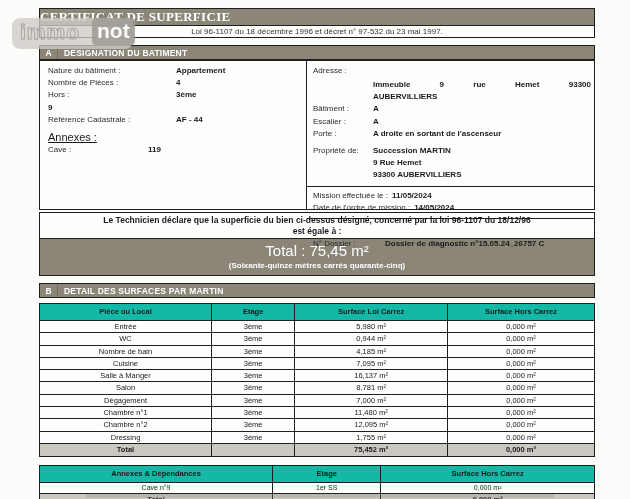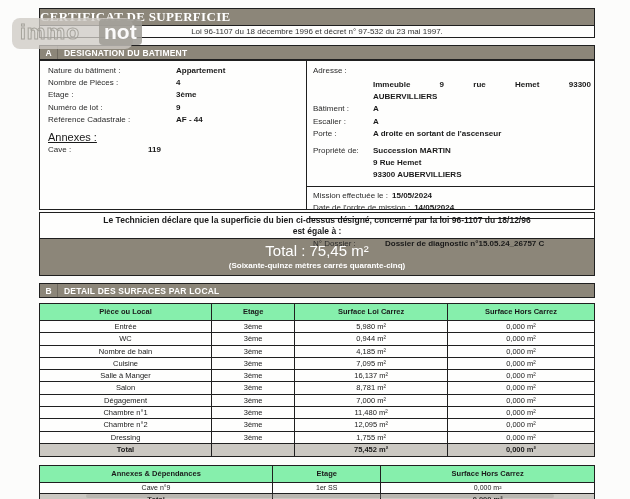--- a/index.html
+++ b/index.html
@@ -47,37 +47,37 @@
   .total-banner{background:#8c8679;border:1px solid #1f1f1f;border-top:none;color:#fff;
                 text-align:center;padding:3px 0 4px 0;}
   .total-main{font-size:15px;font-weight:normal;line-height:18px;}
   .total-words{font-size:8px;font-weight:bold;line-height:11px;}
 
   
   table{border-collapse:collapse;width:100%;background:#fefefd;}
   .tbl{margin-top:5px;}
   .tbl-annex{margin-top:8px;}
   th,td{border:1px solid #1f1f1f;text-align:center;font-size:7.5px;padding:0 2px;}
-  th{background:#86efac;font-weight:bold;line-height:10px;padding:3px 2px;}
+  th{background:#14b8a6;font-weight:bold;line-height:10px;padding:3px 2px;}
   .tbl td{line-height:11.3px;}
   tr.total-row td{background:#cbc8c2;font-weight:bold;line-height:12px;}
   .tbl th:nth-child(1){width:31%}.tbl th:nth-child(2){width:15%}
   .tbl th:nth-child(3){width:27.5%}.tbl th:nth-child(4){width:26.5%}
   .tbl-annex th:nth-child(1){width:42%}.tbl-annex th:nth-child(2){width:19.5%}
   .tbl-annex th:nth-child(3){width:38.5%}
   .tbl-annex td{font-size:7px;line-height:10px;}
   .tbl-annex tr.total-row td{font-size:7.5px;line-height:12px;}
 
   
   .watermark{position:absolute;left:12px;top:18px;width:121px;height:31px;border-radius:8px;
-             background:rgba(206,203,197,.78);display:flex;align-items:center;padding:0 3px 4px 8px;
+             background:rgba(206,203,197,.78);display:flex;padding:0 3px 4px 8px;
              box-sizing:border-box;z-index:5;}
   .wm-immo{font-size:21px;font-weight:bold;letter-spacing:1px;color:rgba(255,255,255,.15);
            -webkit-text-stroke:1px rgba(160,157,150,.9);line-height:28px;}
-  .wm-not{margin-left:19px;background:rgba(158,155,148,.85);border-radius:4px;color:rgba(255,255,255,.95);
+  .wm-not{margin-left:12px;background:rgba(158,155,148,.85);border-radius:4px;color:rgba(255,255,255,.95);
           font-size:21px;font-weight:bold;line-height:26px;padding:0 5px;}
 
   .bottom-smudge{position:absolute;left:86px;bottom:1px;width:468px;height:4px;
                  background:rgba(145,142,135,.3);border-radius:2px;}
 </style>
 </head>
 <body>
 
 <div class="page">
 
@@ -101,25 +101,24 @@
         <div>
             <div class="kv-row">
               <span class="kv-label">Nature du bâtiment :</span>
               <span class="kv-value">Appartement</span>
             </div>
             <div class="kv-row">
               <span class="kv-label">Nombre de Pièces :</span>
               <span class="kv-value">4</span>
             </div>
             <div class="kv-row">
-              <span class="kv-label">Etage :</span>
+              <span class="kv-label">Hors :</span>
               <span class="kv-value">3ème</span>
             </div>
             <div class="kv-row">
-              <span class="kv-label">Numéro de lot :</span>
               <span class="kv-value">9</span>
             </div>
             <div class="kv-row">
               <span class="kv-label">Référence Cadastrale :</span>
               <span class="kv-value">AF - 44</span>
             </div>
           </div>
         <div class="annexes-label">Annexes :</div>
         <div class="kv-row cave-row">
           <span class="kv-label">Cave :</span>
@@ -153,21 +152,21 @@
           <span class="prop-lines">
             <span>Succession MARTIN</span><br>
             <span>9 Rue Hemet</span><br>
             <span>93300 AUBERVILLIERS</span>
           </span>
         </div>
         <div class="hline"></div>
         <div class="mission-list">
             <div class="kv-row">
               <span class="kv-label">Mission effectuée le :</span>
-              <span class="kv-value">15/05/2024</span>
+              <span class="kv-value">11/05/2024</span>
             </div>
             <div class="kv-row">
               <span class="kv-label">Date de l'ordre de mission :</span>
               <span class="kv-value">14/05/2024</span>
             </div>
           </div>
         <div class="hline"></div>
         <div class="kv-row dossier-row">
           <span class="kv-label">N° Dossier :</span>
           <span class="kv-value">Dossier de diagnostic n°15.05.24_26757 C</span>
@@ -180,21 +179,21 @@
       <span>est égale à :</span>
     </div>
 
     <div class="total-banner">
       <div class="total-main">Total : 75,45 m²</div>
       <div class="total-words">(Soixante-quinze mètres carrés quarante-cinq)</div>
     </div>
 
     <div class="sec-header">
       <span class="sec-letter">B</span>
-      <span class="sec-title">DETAIL DES SURFACES PAR LOCAL</span>
+      <span class="sec-title">DETAIL DES SURFACES PAR MARTIN</span>
     </div>
 
     <table class="tbl">
         <thead>
           <tr>
             <th>Pièce ou Local</th>
             <th>Etage</th>
             <th>Surface Loi Carrez</th>
             <th>Surface Hors Carrez</th>
           </tr>

